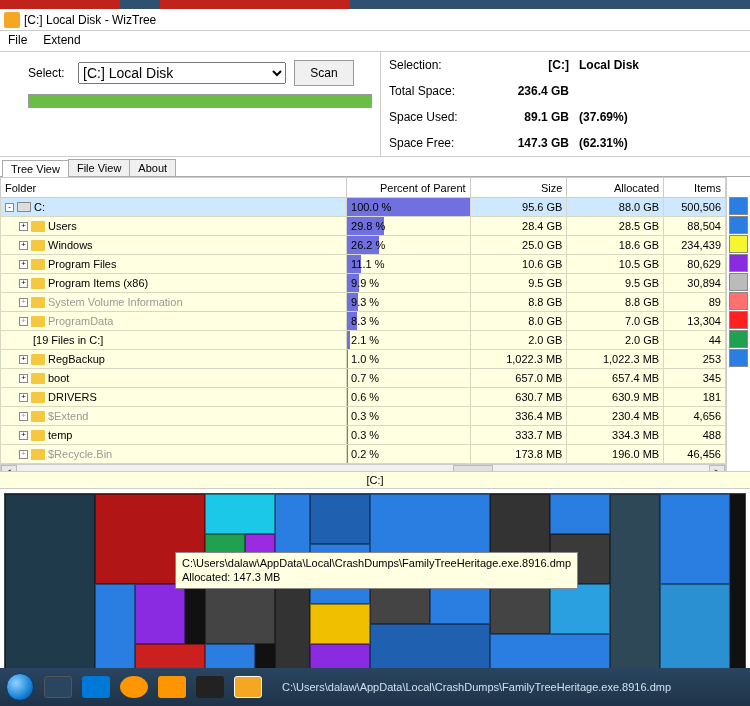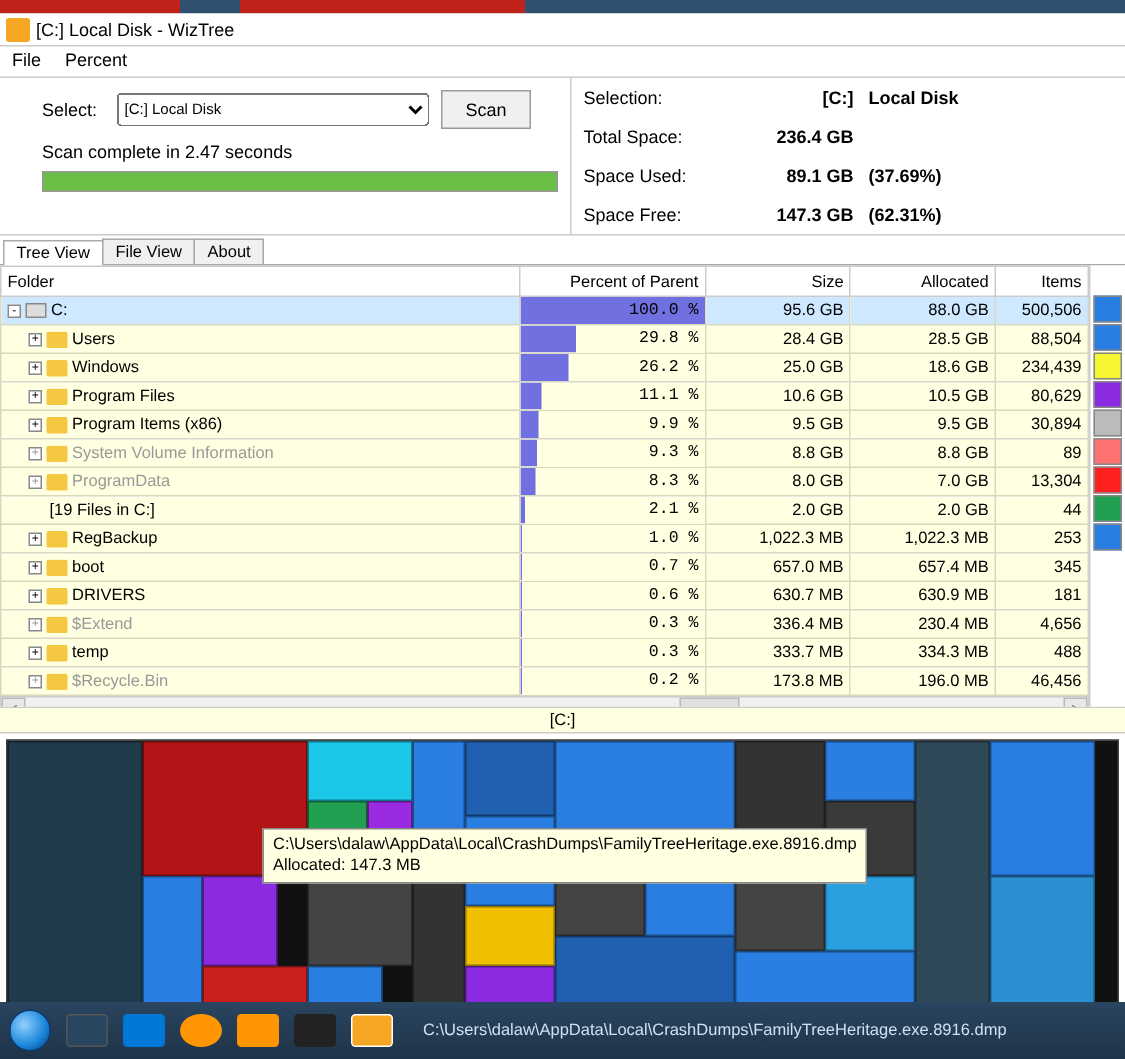--- a/index.html
+++ b/index.html
@@ -41,21 +41,21 @@
     border-top: 1px solid #ccc;
     border-bottom: 1px solid #ccc;
   }
   .top-left {
     width: 360px;
     padding: 6px 8px;
     margin-left: 20px;
   }
   .sel-row { display: flex; align-items: center; gap: 8px; height: 30px;}
   .sel-row label { width: 42px; }
-  .sel-row select { width: 208px; height: 22px; font-size: 10px; }
+  .sel-row select { width: 208px; height: 22px; font-size: 14px; }
   .scan-btn {
     height: 26px; width: 60px; background: #f0f0f0; border: 1px solid #999;
     font-size: 12px; cursor: pointer;
   }
   .scan-status { margin-top: 6px; }
   .progress {
     height: 14px; background: #6abe45; border: 1px solid #999;
     margin-top: 6px;
   }
   .top-right {
@@ -115,21 +115,21 @@
   td:first-child { text-align: left; }
   tr.sel td { background: #cde8ff; }
   .folder-cell { display:flex; align-items:center; gap:3px; }
   .expander { width: 9px; height:9px; border:1px solid #888; display: inline-flex; align-items:center; justify-content:center; font-size:8px; line-height:8px; background:#fff; margin-left: var(--indent,0);}
   .spacer { width: 11px; display:inline-block;}
   .folder-icon { width:14px; height:11px; background:#f5c842; border-radius:1px; display:inline-block; border-top:3px solid #f5c842; position:relative;}
   .drive-icon { width:14px; height:10px; background:#ddd; border:1px solid #888; display:inline-block; }
   .dimrow td:first-child { color: #999; }
   .percent-cell { position: relative; padding: 0 !important; }
   .percent-bar { position: absolute; left:0; top:0; bottom:0; background:#7070e0; }
-  .percent-txt { position: relative; text-align: right; padding: 1px 4px; font-family: Liberation Mono, monospace; }
+  .percent-txt { position: relative; text-align: left; padding: 1px 4px; }
   .legend {
     width: 24px;
     background: #fff;
     border-left:1px solid #ccc;
     display:flex; flex-direction:column;
     padding-top: 20px;
   }
   .legend div { height: 18px; margin: 0 2px 1px 2px; border:1px solid #888; }
   .hscroll {
     height: 17px; background: #f0f0f0; border:1px solid #ccc;
@@ -189,33 +189,32 @@
 
 <div class="browser-tabs"></div>
 
 <div class="window">
   <div class="title-bar">
     <span class="icon-app"></span>
     <span>[C:] Local Disk  - WizTree</span>
   </div>
   <div class="menu-bar">
     <span>File</span>
-    <span>Percent</span>
+    <span>Extend</span>
   </div>
 
   <div class="top-area">
     <div class="top-left">
       <div class="sel-row">
         <label>Select:</label>
         <select>
           <option>[C:] Local Disk</option>
         </select>
         <button class="scan-btn">Scan</button>
       </div>
-      <div class="scan-status">Scan complete in 2.47 seconds</div>
       <div class="progress"></div>
     </div>
     <div class="top-right">
       <div class="info-grid">
         <div>Selection:</div>
         <div class="val">[C:]</div>
         <div class="pct">Local Disk</div>
 
         <div>Total Space:</div>
         <div class="val">236.4 GB</div>

